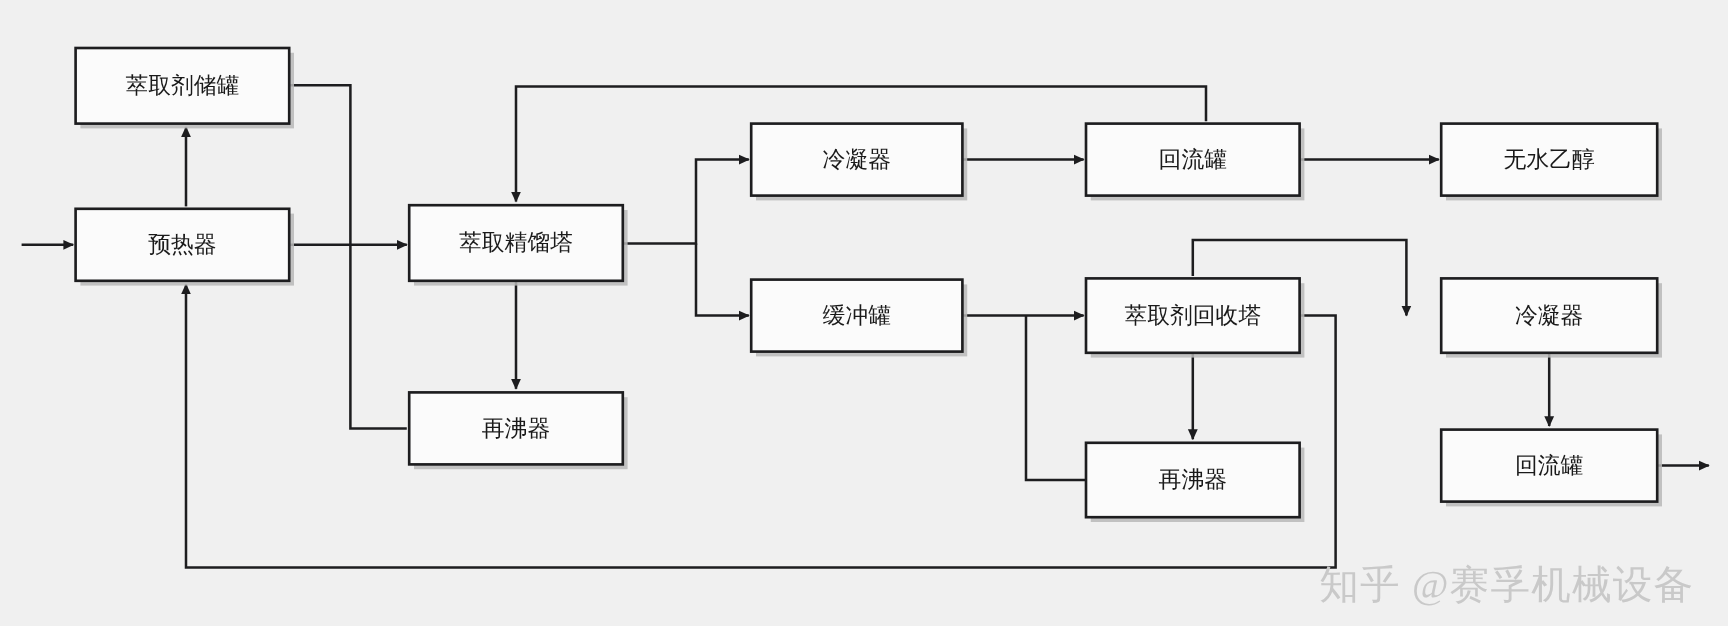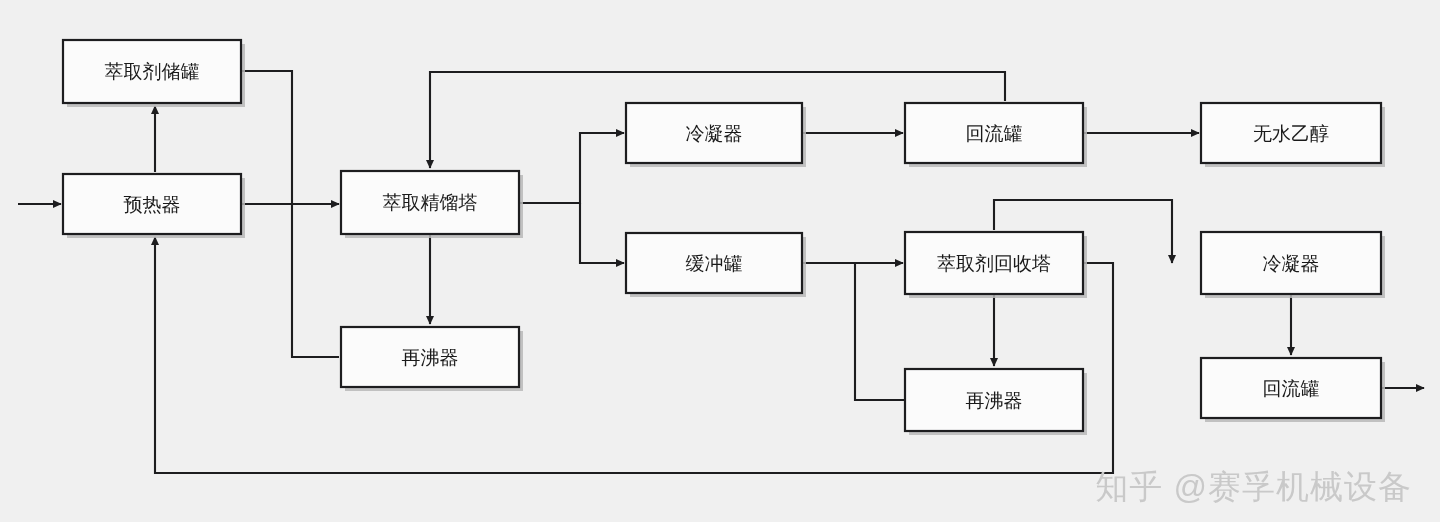--- a/index.html
+++ b/index.html
@@ -42,21 +42,21 @@
     fill: none;
     stroke: #1d1d1f;
     stroke-width: 2.1;
     stroke-linejoin: miter;
     stroke-linecap: butt;
   }
   .watermark {
     position: absolute;
     right: 28px;
     bottom: 12px;
-    font-family: Liberation Sans, sans-serif;
+    font-family: Liberation Serif, serif;
     font-size: 33px;
     color: #c9c9c9;
     letter-spacing: 1px;
     white-space: nowrap;
     user-select: none;
     pointer-events: none;
   }
 </style>
 </head>
 <body>

